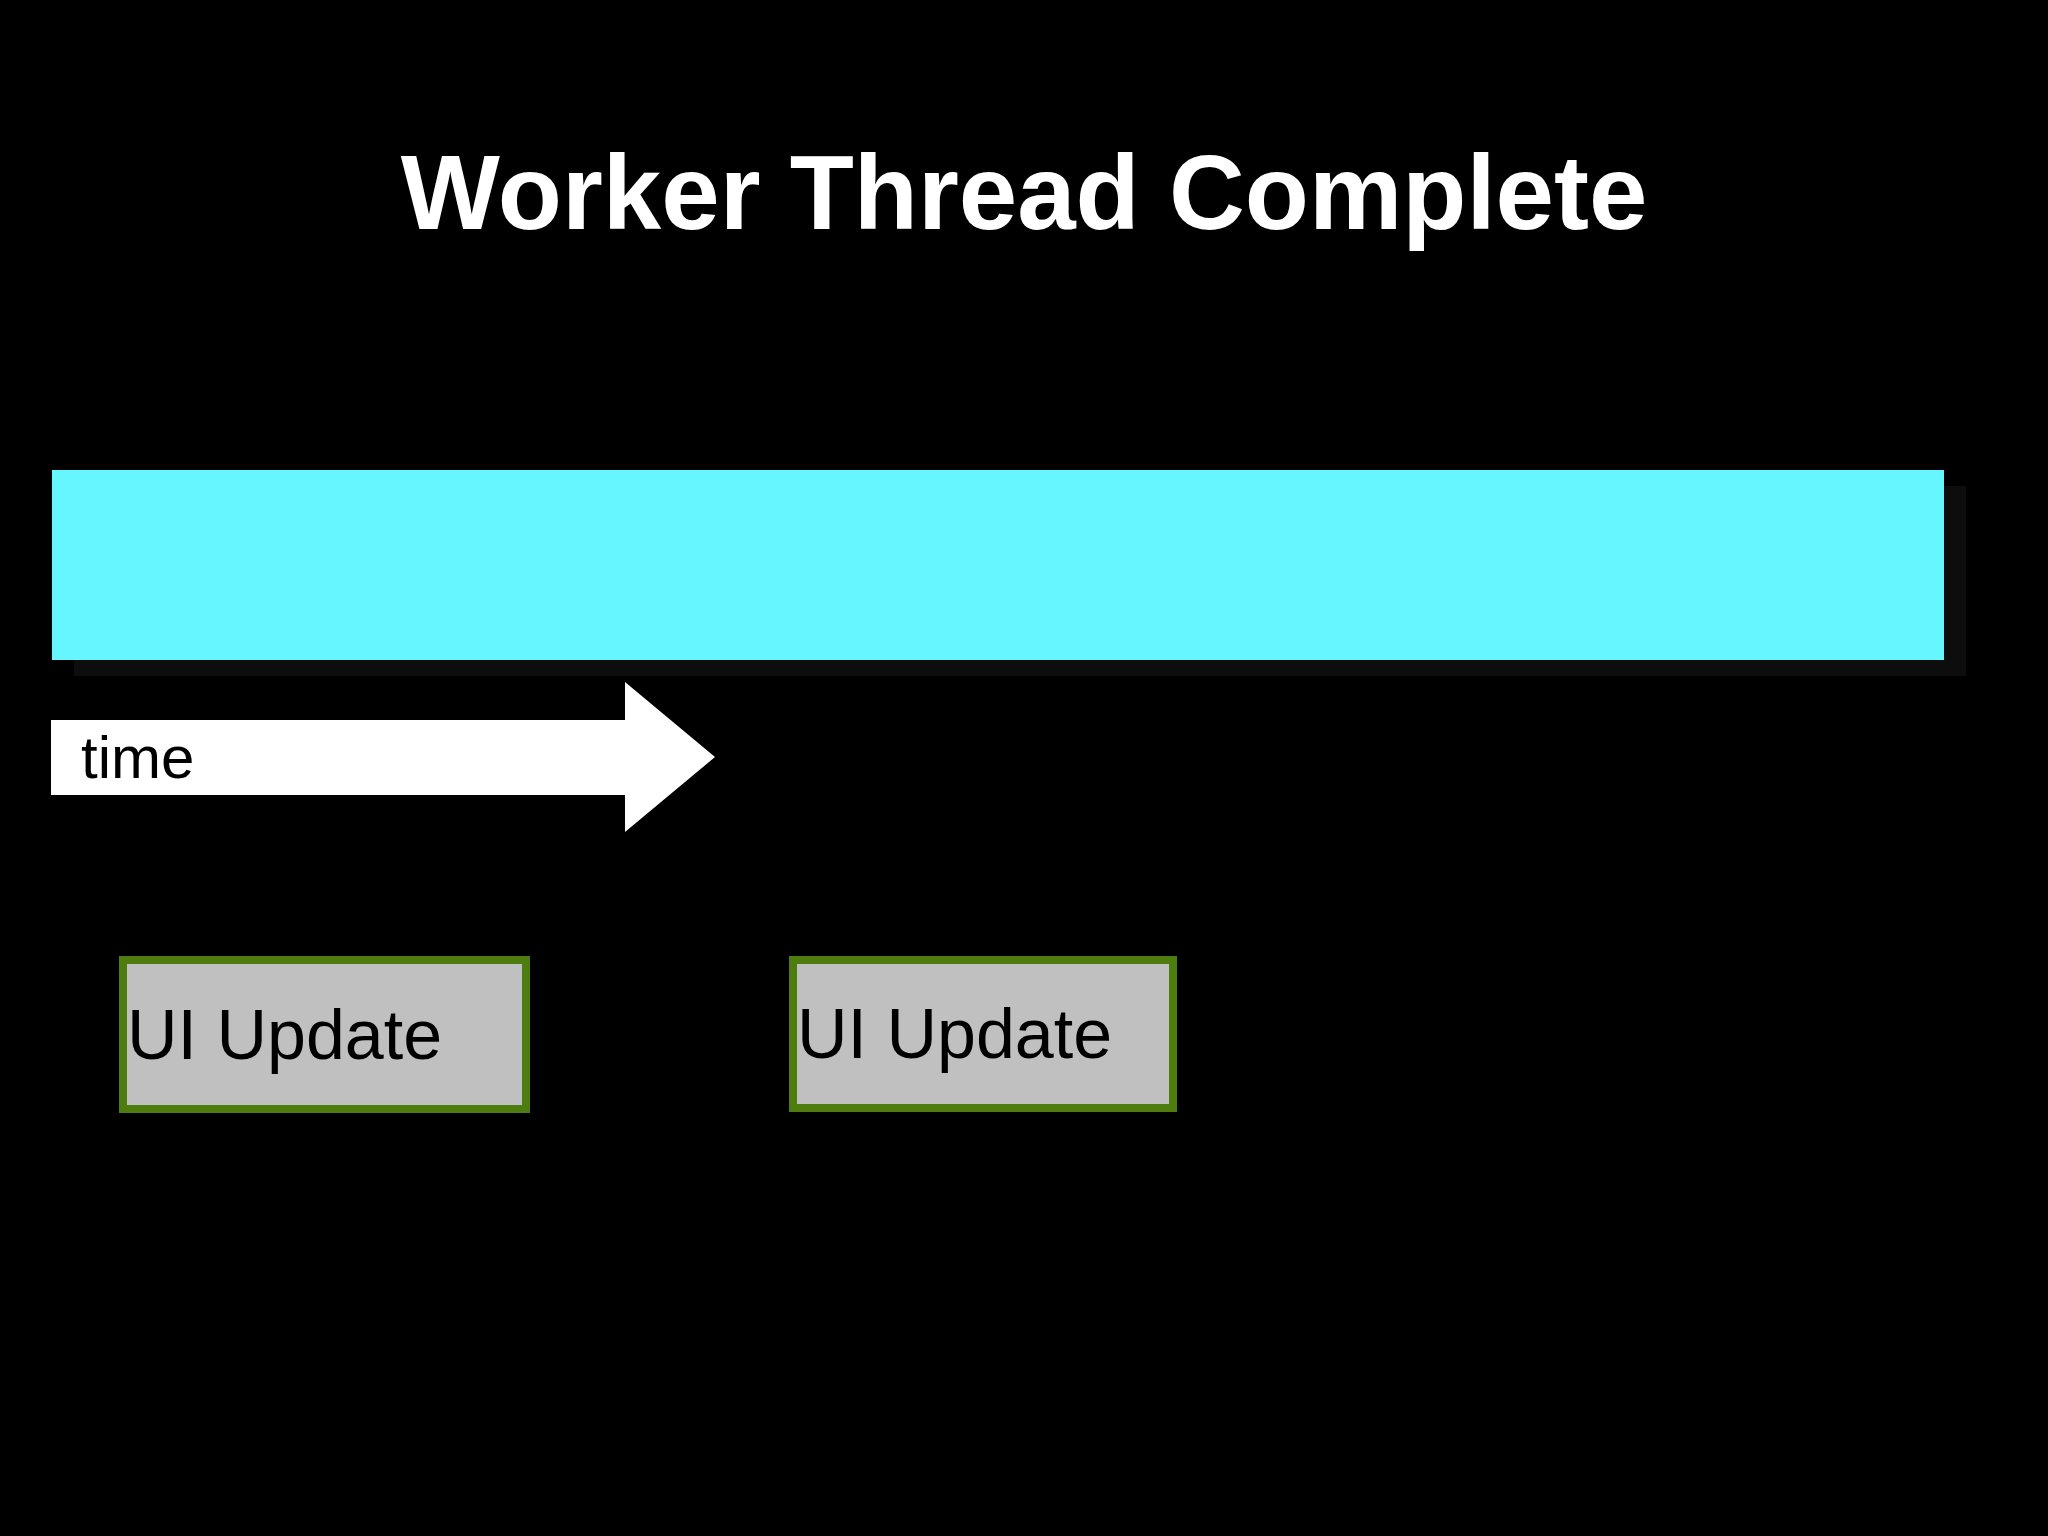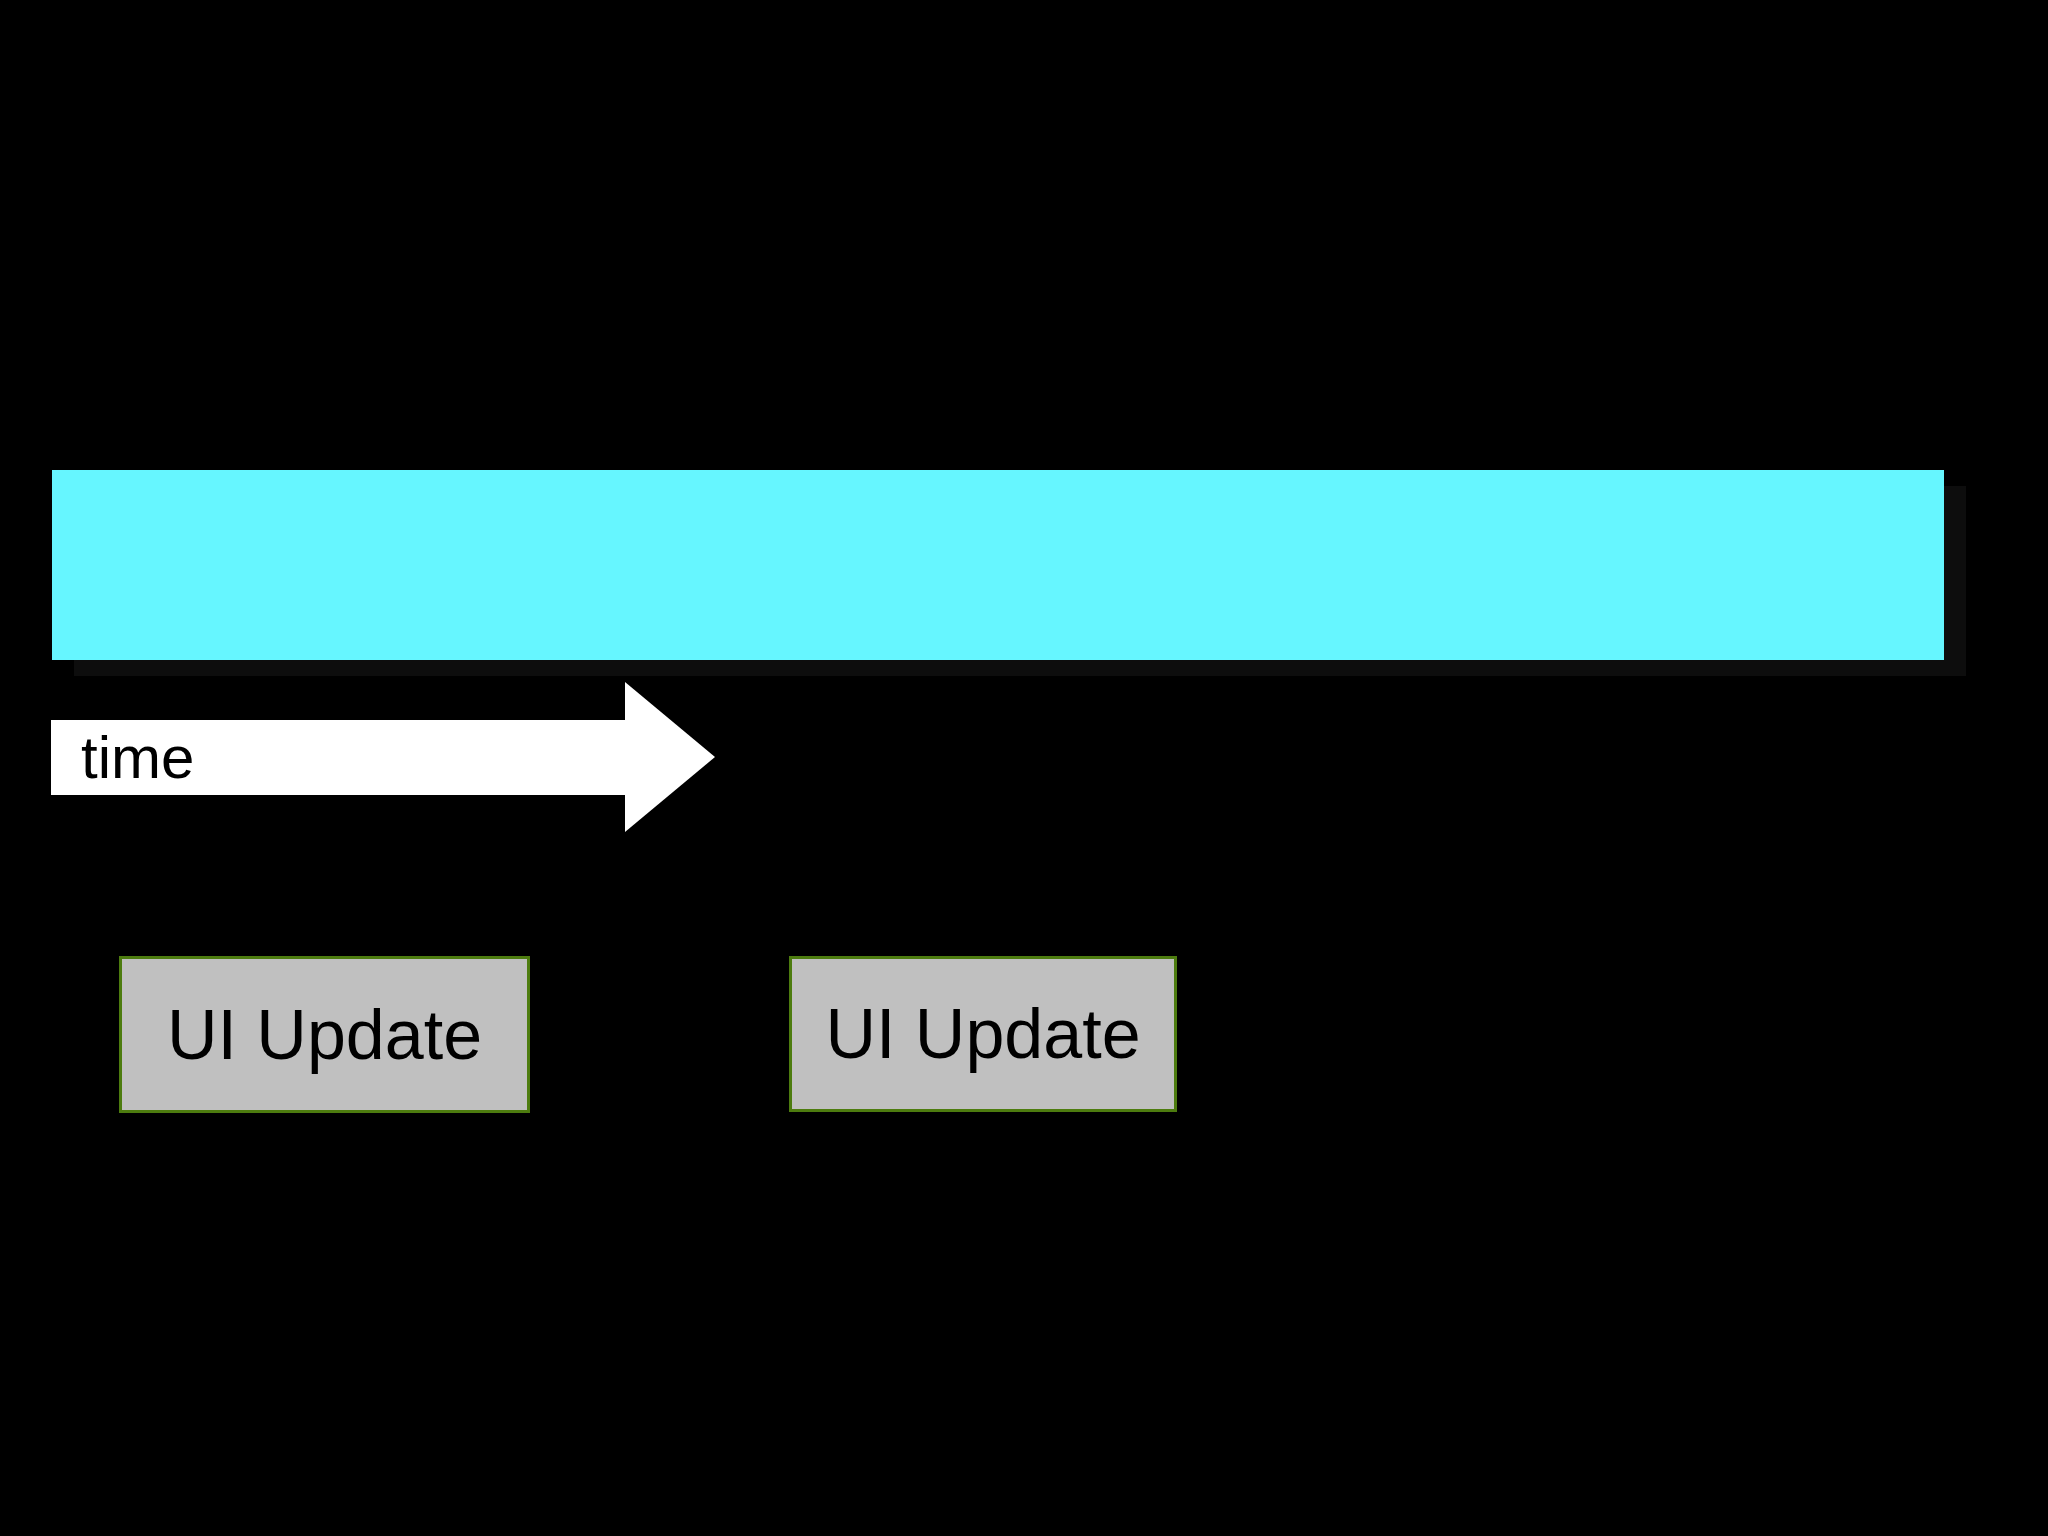--- a/index.html
+++ b/index.html
@@ -36,24 +36,24 @@
   
   .main-bar{
     position:absolute;
     left:52px; top:470px;
     width:1892px; height:190px;
     background:var(--thread-bar);
     box-shadow:22px 16px 0 #0d0d0d;
   }
   .block{
     position:absolute;
-    border:3px solid #4d7c0f;
+    border:8px solid #4d7c0f;
     display:flex;
     align-items:center;
-    justify-content:center;
+    justify-content:flex-start;
     box-shadow:7px 7px 0 #000;
   }
   .block.gray{ background:var(--ui-update-box); }
   .block.white{ background:var(--event-box); }
   .block-label{
     font-size:70px;
     color:var(--text);
     line-height:1;
     white-space:nowrap;
   }
@@ -109,20 +109,21 @@
     box-shadow:8px 9px 0 #000;
   }
   .onmessage-text{ font-size:65px; }
   .worker-block .block{ position:absolute; }
 </style>
 </head>
 <body>
 
 <div class="slide">
 
+  <h1 class="title">Worker Thread Complete</h1>
 
   <div class="main-bar">
     <div class="block gray b1">
       <span class="block-label">UI Update</span>
     </div>
     <div class="block gray b3">
       <span class="block-label">UI Update</span>
     </div>
   </div>
 

